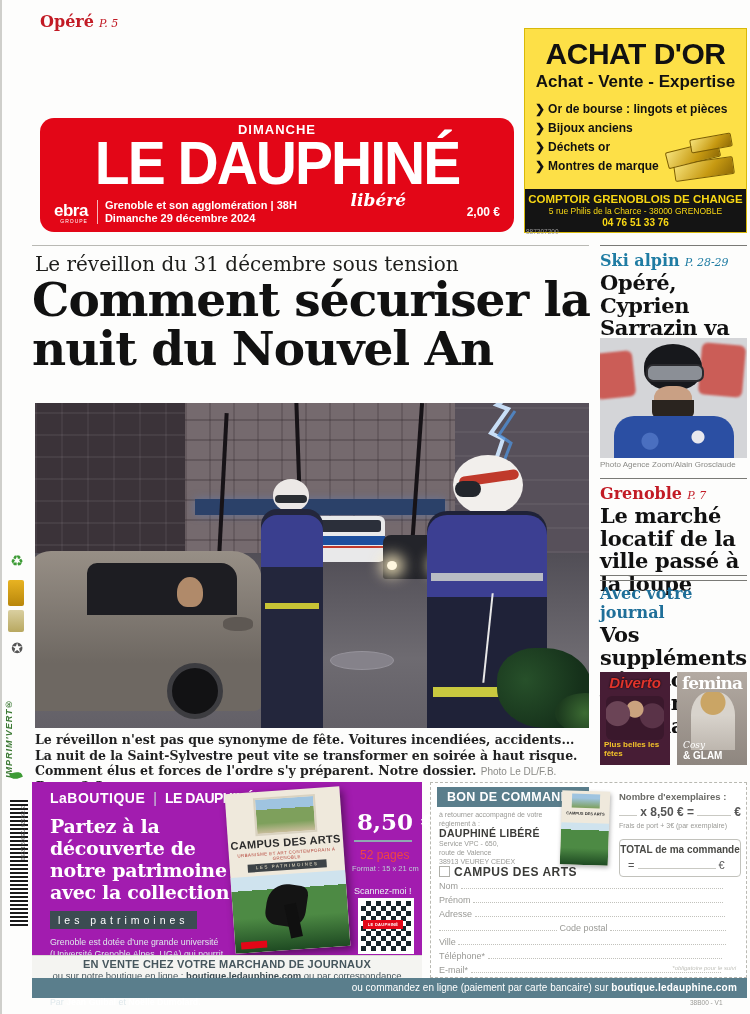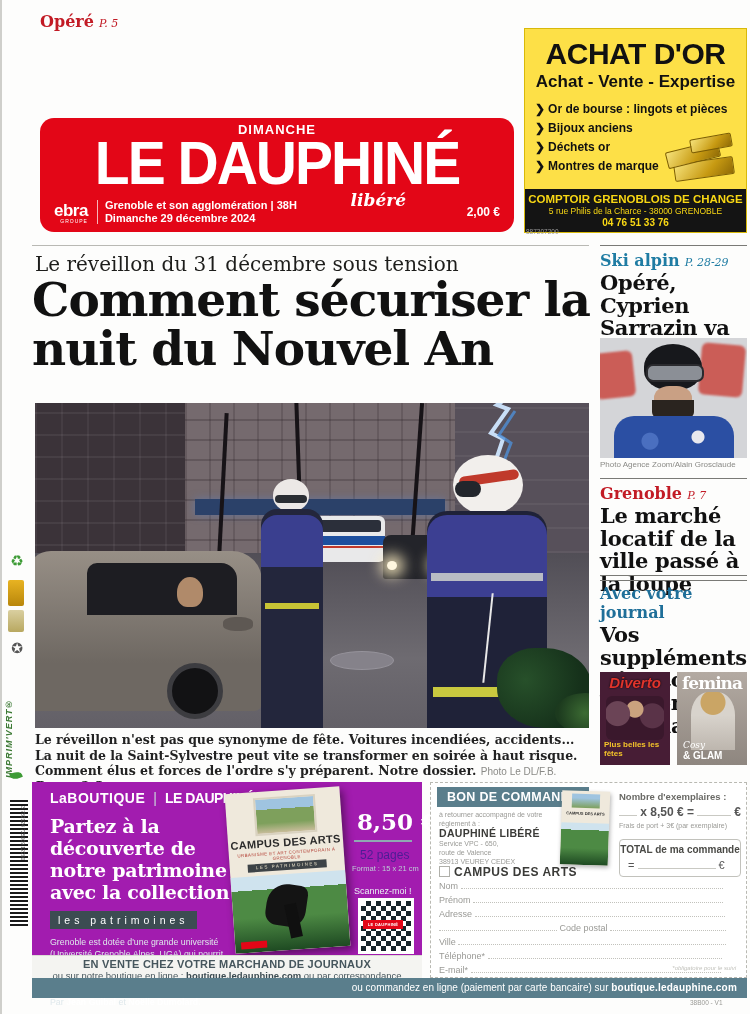--- a/index.html
+++ b/index.html
@@ -120,21 +120,21 @@
   .bk-art{position:absolute;left:28px;top:6px;width:58px;height:34px;background:linear-gradient(#9fc4e0 30%,#7ea05c 30% 70%,#c9bd9b);border:2px solid #d9d2c0;}
   .bk-title{position:absolute;left:0;top:46px;width:115px;text-align:center;font-size:11px;font-weight:900;color:#2b2b2b;letter-spacing:.3px;}
   .bk-sub{position:absolute;left:0;top:60px;width:115px;text-align:center;font-size:4.5px;color:#b5453a;letter-spacing:.4px;}
   .bk-band{position:absolute;left:18px;top:72px;width:79px;height:8px;background:#3d4347;color:#e8e0c8;font-size:4.5px;text-align:center;letter-spacing:1.5px;line-height:8px;}
   .bk-photo{position:absolute;left:0;top:84px;width:115px;height:76px;background:linear-gradient(#cfe3ee 0 14px,#4d8a44 14px 55%,#1e4a22);}
   .bk-sculpt{position:absolute;left:34px;top:10px;width:40px;height:42px;background:#141414;border-radius:50% 20% 40% 30%;transform:rotate(12deg);}
   .bk-sculpt2{position:absolute;left:54px;top:30px;width:12px;height:34px;background:#101010;transform:rotate(-8deg);}
   .bk-logo{position:absolute;left:6px;bottom:4px;width:26px;height:7px;background:#e30617;}
   .bq-price{left:355px;top:808px;color:#fff;font-size:23px;font-weight:bold;}
   .bq-price-rule{left:352px;top:840px;width:58px;height:2px;background:#8fa8b2;}
-  .bq-pages{left:358px;top:848px;color:#4c1d95;font-size:12px;}
+  .bq-pages{left:358px;top:848px;color:#ef4444;font-size:12px;}
   .bq-format{left:350px;top:864px;color:#bccdd4;font-size:7.5px;}
   .bq-scan{left:352px;top:886px;color:#e8f0f3;font-size:9px;}
   .qr{left:356px;top:898px;width:50px;height:50px;background:repeating-conic-gradient(#16242a 0% 25%,#fff 0% 50%) 0 0/10px 10px;border:3px solid #fff;}
   .qr-label{position:absolute;left:2px;top:19px;width:40px;height:9px;background:#e30617;color:#fff;font-size:4px;font-weight:bold;text-align:center;line-height:9px;letter-spacing:.3px;}
   .vendor{left:30px;top:955px;width:390px;height:27px;background:#f4f4f1;text-align:center;color:#46565d;border-top:1px solid #dcdcd6;}
   .vd1{font-size:11px;font-weight:800;margin-top:2px;letter-spacing:.2px;}
   .vd2{font-size:9.5px;margin-top:0;}
   .vd2 b{color:#3c4c52;}
 
   

